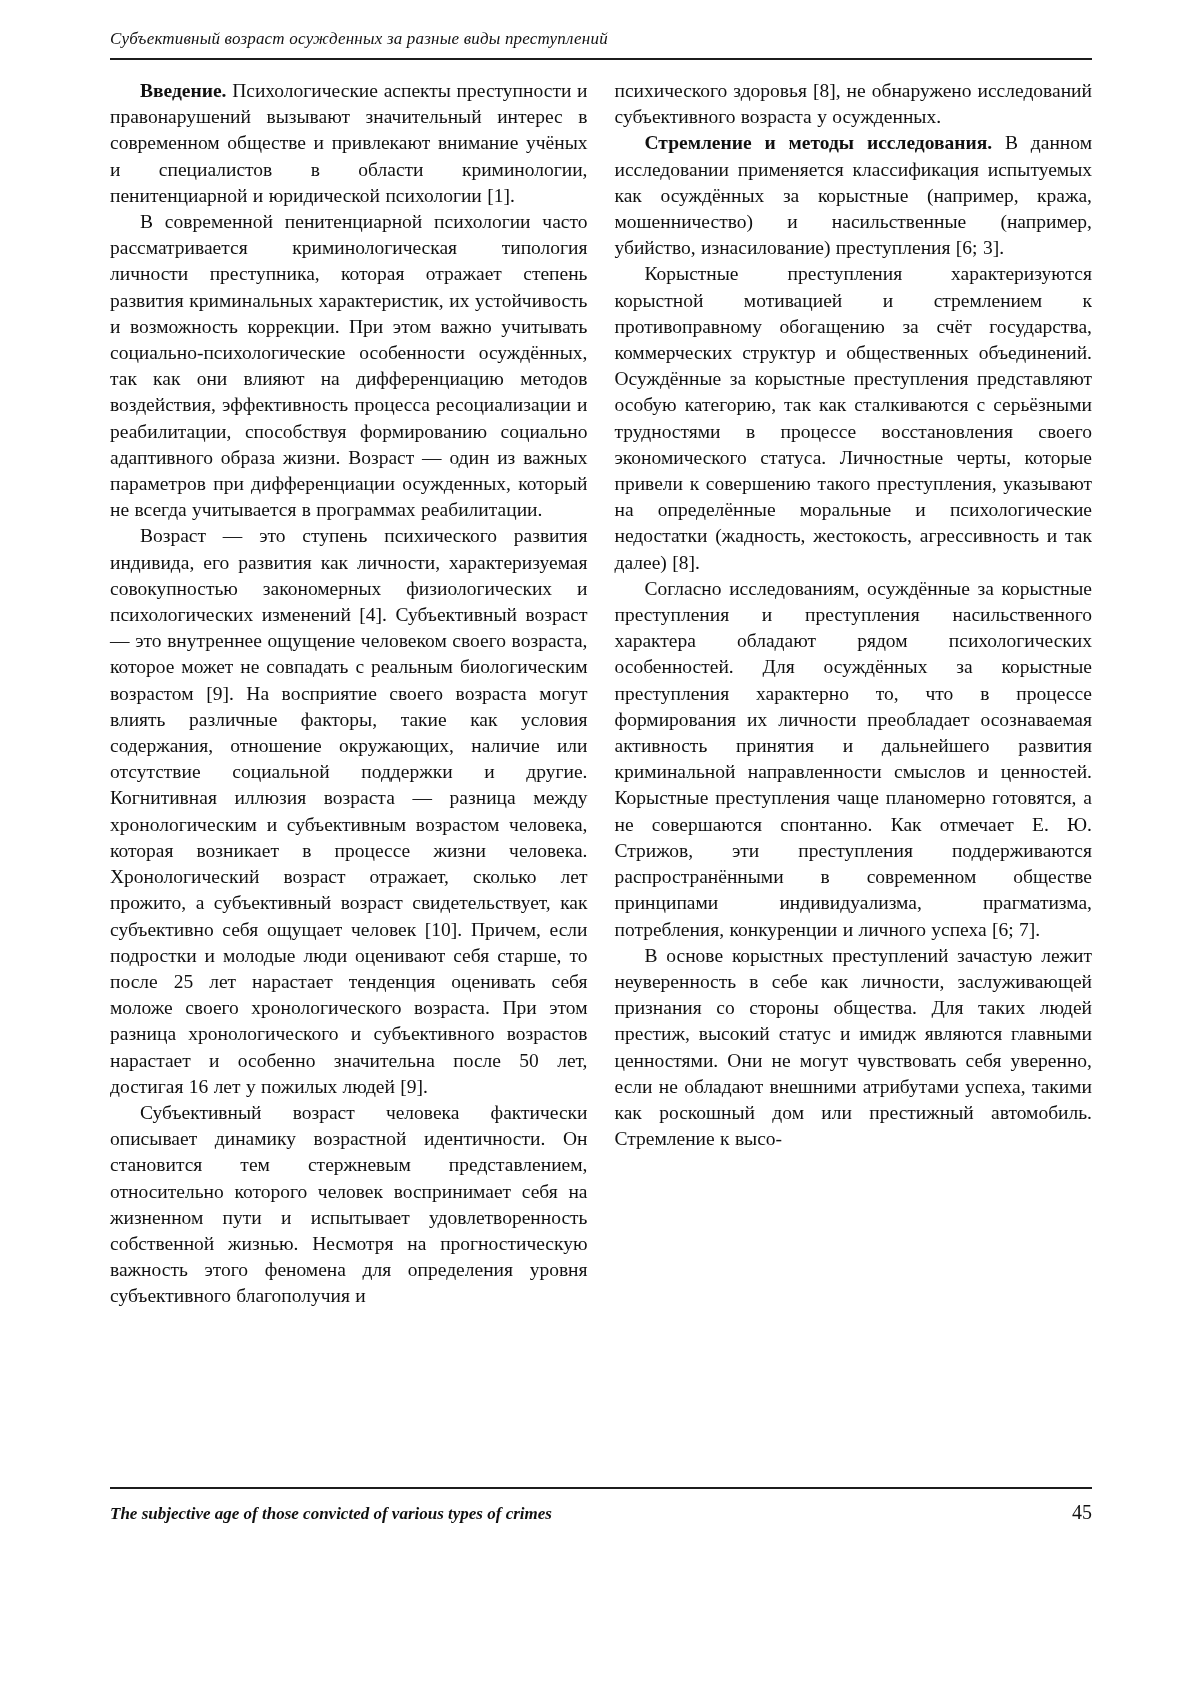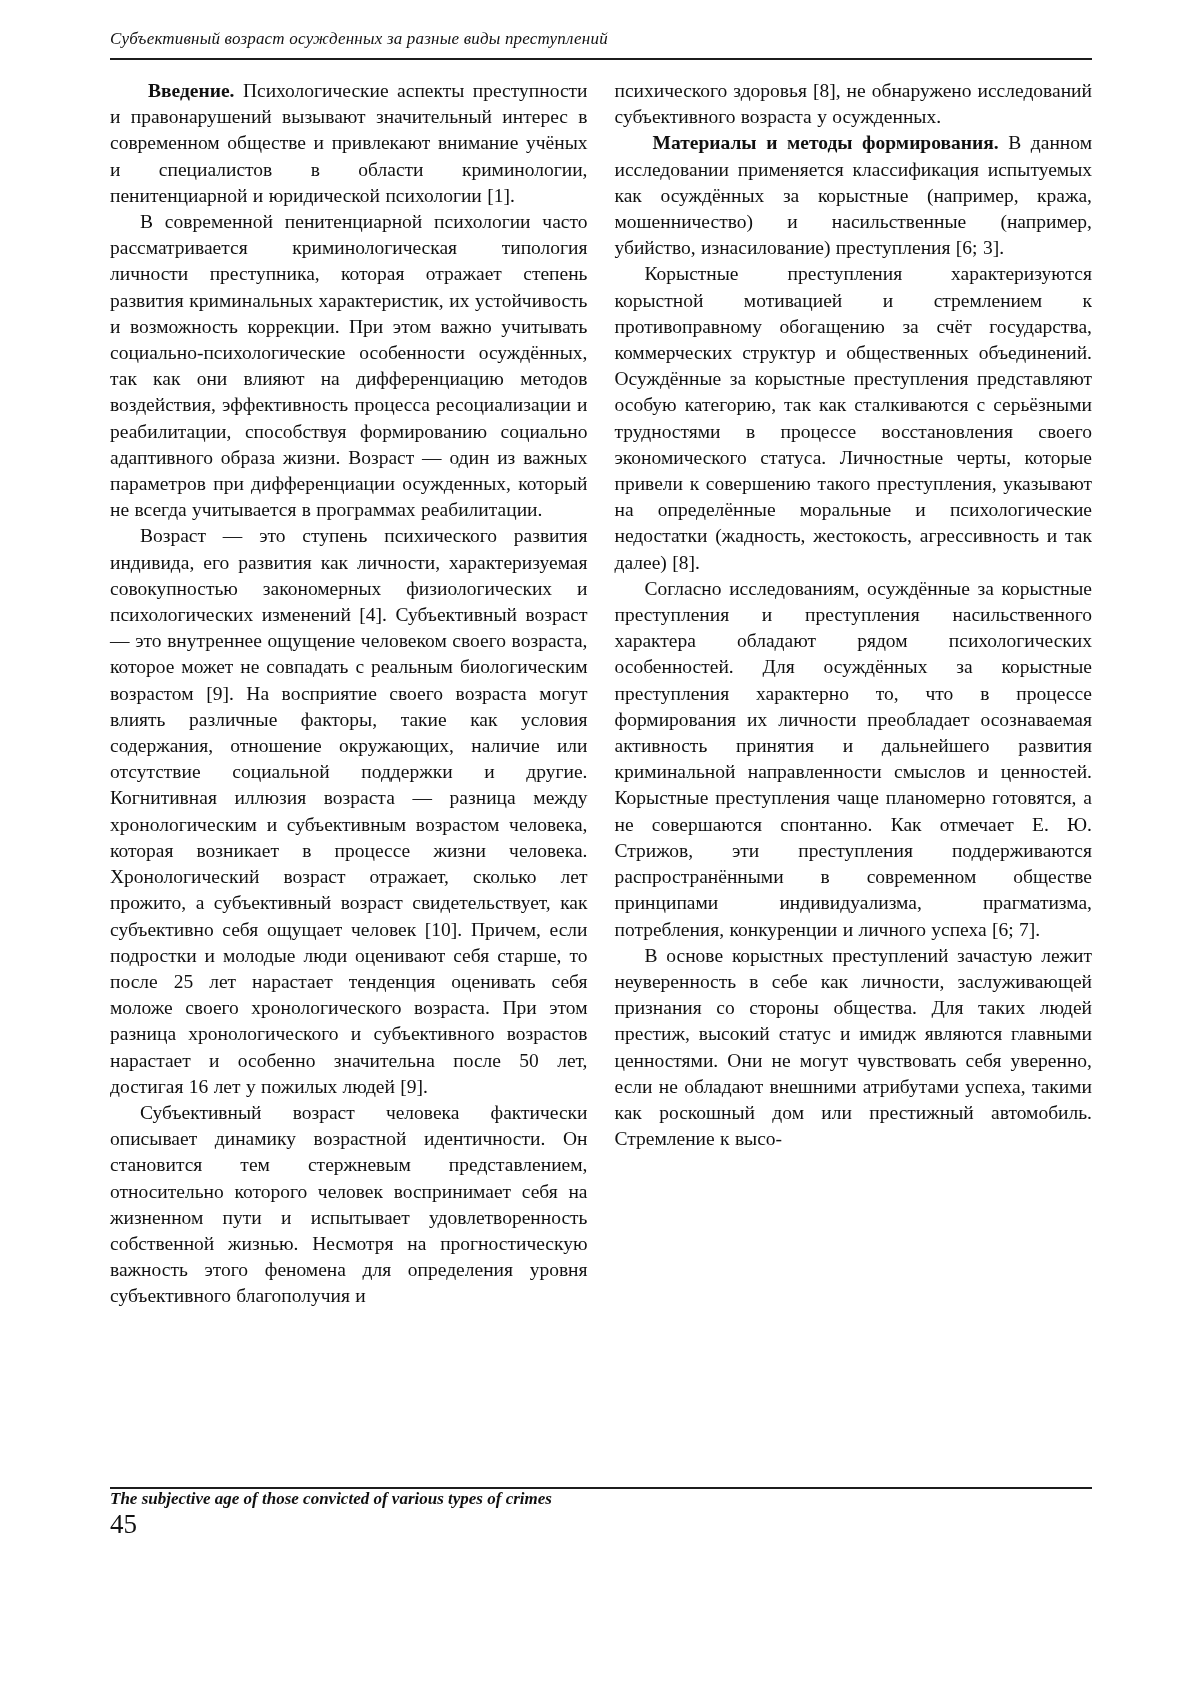--- a/index.html
+++ b/index.html
@@ -48,40 +48,39 @@
     font-size: 19.5px;
     line-height: 26.2px;
     text-indent: 30px;
     word-spacing: 0.5px;
   }
   p.para.no-indent {
     text-indent: 0;
   }
   p.para b {
     font-weight: bold;
-    margin-left: 8px;
   }
   .footer {
     position: absolute;
     left: 110px;
     right: 108px;
     top: 1487px;
     border-top: 2.5px solid #1c1c1c;
+    padding-top: 12px;
     display: flex;
     justify-content: space-between;
     align-items: baseline;
-    flex-direction: column;
   }
   .footer-title {
     font-style: italic;
     font-weight: bold;
     font-size: 17px;
   }
   .page-number {
-    font-size: 27px;
+    font-size: 20px;
     font-style: normal;
     text-align: right;
   }
 </style>
 </head>
 <body>
 
 <div class="page">
 
   <div class="running-head">Субъективный возраст осужденных за разные виды преступлений</div>
@@ -91,21 +90,21 @@
 
     <div class="col">
       <p class="para"><b>Введение.</b><span> Психологические аспекты преступности и правонарушений вызывают значительный интерес в современном обществе и привлекают внимание учёных и специалистов в области криминологии, пенитенциарной и юридической психологии [1].</span></p>
       <p class="para"><span>В современной пенитенциарной психологии часто рассматривается криминологическая типология личности преступника, которая отражает степень развития криминальных характеристик, их устойчивость и возможность коррекции. При этом важно учитывать социально-психологические особенности осуждённых, так как они влияют на дифференциацию методов воздействия, эффективность процесса ресоциализации и реабилитации, способствуя формированию социально адаптивного образа жизни. Возраст — один из важных параметров при дифференциации осужденных, который не всегда учитывается в программах реабилитации.</span></p>
       <p class="para"><span>Возраст — это ступень психического развития индивида, его развития как личности, характеризуемая совокупностью закономерных физиологических и психологических изменений [4]. Субъективный возраст — это внутреннее ощущение человеком своего возраста, которое может не совпадать с реальным биологическим возрастом [9]. На восприятие своего возраста могут влиять различные факторы, такие как условия содержания, отношение окружающих, наличие или отсутствие социальной поддержки и другие. Когнитивная иллюзия возраста — разница между хронологическим и субъективным возрастом человека, которая возникает в процессе жизни человека. Хронологический возраст отражает, сколько лет прожито, а субъективный возраст свидетельствует, как субъективно себя ощущает человек [10]. Причем, если подростки и молодые люди оценивают себя старше, то после 25 лет нарастает тенденция оценивать себя моложе своего хронологического возраста. При этом разница хронологического и субъективного возрастов нарастает и особенно значительна после 50 лет, достигая 16 лет у пожилых людей [9].</span></p>
       <p class="para"><span>Субъективный возраст человека фактически описывает динамику возрастной идентичности. Он становится тем стержневым представлением, относительно которого человек воспринимает себя на жизненном пути и испытывает удовлетворенность собственной жизнью. Несмотря на прогностическую важность этого феномена для определения уровня субъективного благополучия и</span></p>
     </div>
 
     <div class="col">
       <p class="para no-indent"><span>психического здоровья [8], не обнаружено исследований субъективного возраста у осужденных.</span></p>
-      <p class="para"><b>Материалы и методы формирования.</b><span> В данном исследовании применяется классификация испытуемых как осуждённых за корыстные (например, кража, мошенничество) и насильственные (например, убийство, изнасилование) преступления [6; 3].</span></p>
+      <p class="para"><b>Стремление и методы исследования.</b><span> В данном исследовании применяется классификация испытуемых как осуждённых за корыстные (например, кража, мошенничество) и насильственные (например, убийство, изнасилование) преступления [6; 3].</span></p>
       <p class="para"><span>Корыстные преступления характеризуются корыстной мотивацией и стремлением к противоправному обогащению за счёт государства, коммерческих структур и общественных объединений. Осуждённые за корыстные преступления представляют особую категорию, так как сталкиваются с серьёзными трудностями в процессе восстановления своего экономического статуса. Личностные черты, которые привели к совершению такого преступления, указывают на определённые моральные и психологические недостатки (жадность, жестокость, агрессивность и так далее) [8].</span></p>
       <p class="para"><span>Согласно исследованиям, осуждённые за корыстные преступления и преступления насильственного характера обладают рядом психологических особенностей. Для осуждённых за корыстные преступления характерно то, что в процессе формирования их личности преобладает осознаваемая активность принятия и дальнейшего развития криминальной направленности смыслов и ценностей. Корыстные преступления чаще планомерно готовятся, а не совершаются спонтанно. Как отмечает Е. Ю. Стрижов, эти преступления поддерживаются распространёнными в современном обществе принципами индивидуализма, прагматизма, потребления, конкуренции и личного успеха [6; 7].</span></p>
       <p class="para"><span>В основе корыстных преступлений зачастую лежит неуверенность в себе как личности, заслуживающей признания со стороны общества. Для таких людей престиж, высокий статус и имидж являются главными ценностями. Они не могут чувствовать себя уверенно, если не обладают внешними атрибутами успеха, такими как роскошный дом или престижный автомобиль. Стремление к высо-</span></p>
     </div>
 
   </div>
 </div>
 
 <div class="footer">
   <span class="footer-title">The subjective age of those convicted of various types of crimes</span>

